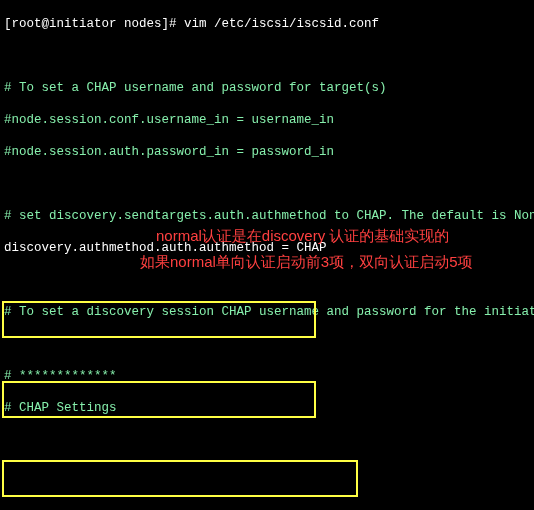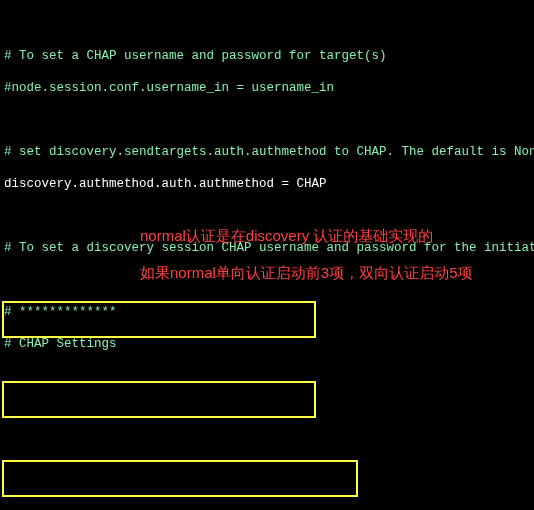--- a/index.html
+++ b/index.html
@@ -40,23 +40,25 @@
       position: absolute;
       border: 2px solid #ffff44;
       background: transparent;
       pointer-events: none;
     }
   </style>
 </head>
 <body>
 
 <div class="terminal">
+<div class="white">[root@initiator nodes]# vim /etc/iscsi/iscsid.conf</div>
 <div class="white"> </div>
 <div class="cyan"># To set a CHAP username and password for target(s)</div>
 <div class="cyan">#node.session.conf.username_in = username_in</div>
+<div class="cyan">#node.session.auth.password_in = password_in</div>
 <div class="white"> </div>
 <div class="cyan"># set discovery.sendtargets.auth.authmethod to CHAP. The default is None.</div>
 <div class="white">discovery.authmethod.auth.authmethod = CHAP</div>
 <div class="white"> </div>
 <div class="cyan"># To set a discovery session CHAP username and password for the initiator</div>
 <div class="white"> </div>
 <div class="cyan"># *************</div>
 <div class="cyan"># CHAP Settings</div>
 
 
@@ -71,18 +73,18 @@
 
 
 
 
 
 
 
 
 </div>
 
-<div class="annotation" style="left:140px;top:228px">normal认证是在discovery 认证的基础实现的</div>
-<div class="annotation" style="left:140px;top:265px">如果normal单向认证启动前3项，双向认证启动5项</div>
+<div class="annotation" style="left:156px;top:228px">normal认证是在discovery 认证的基础实现的</div>
+<div class="annotation" style="left:140px;top:254px">如果normal单向认证启动前3项，双向认证启动5项</div>
 
 <div class="box" style="left:2px;top:301px;width:310px;height:33px"></div>
 <div class="box" style="left:2px;top:381px;width:310px;height:33px"></div>
 <div class="box" style="left:2px;top:460px;width:352px;height:33px"></div>
 
 </body></html>

